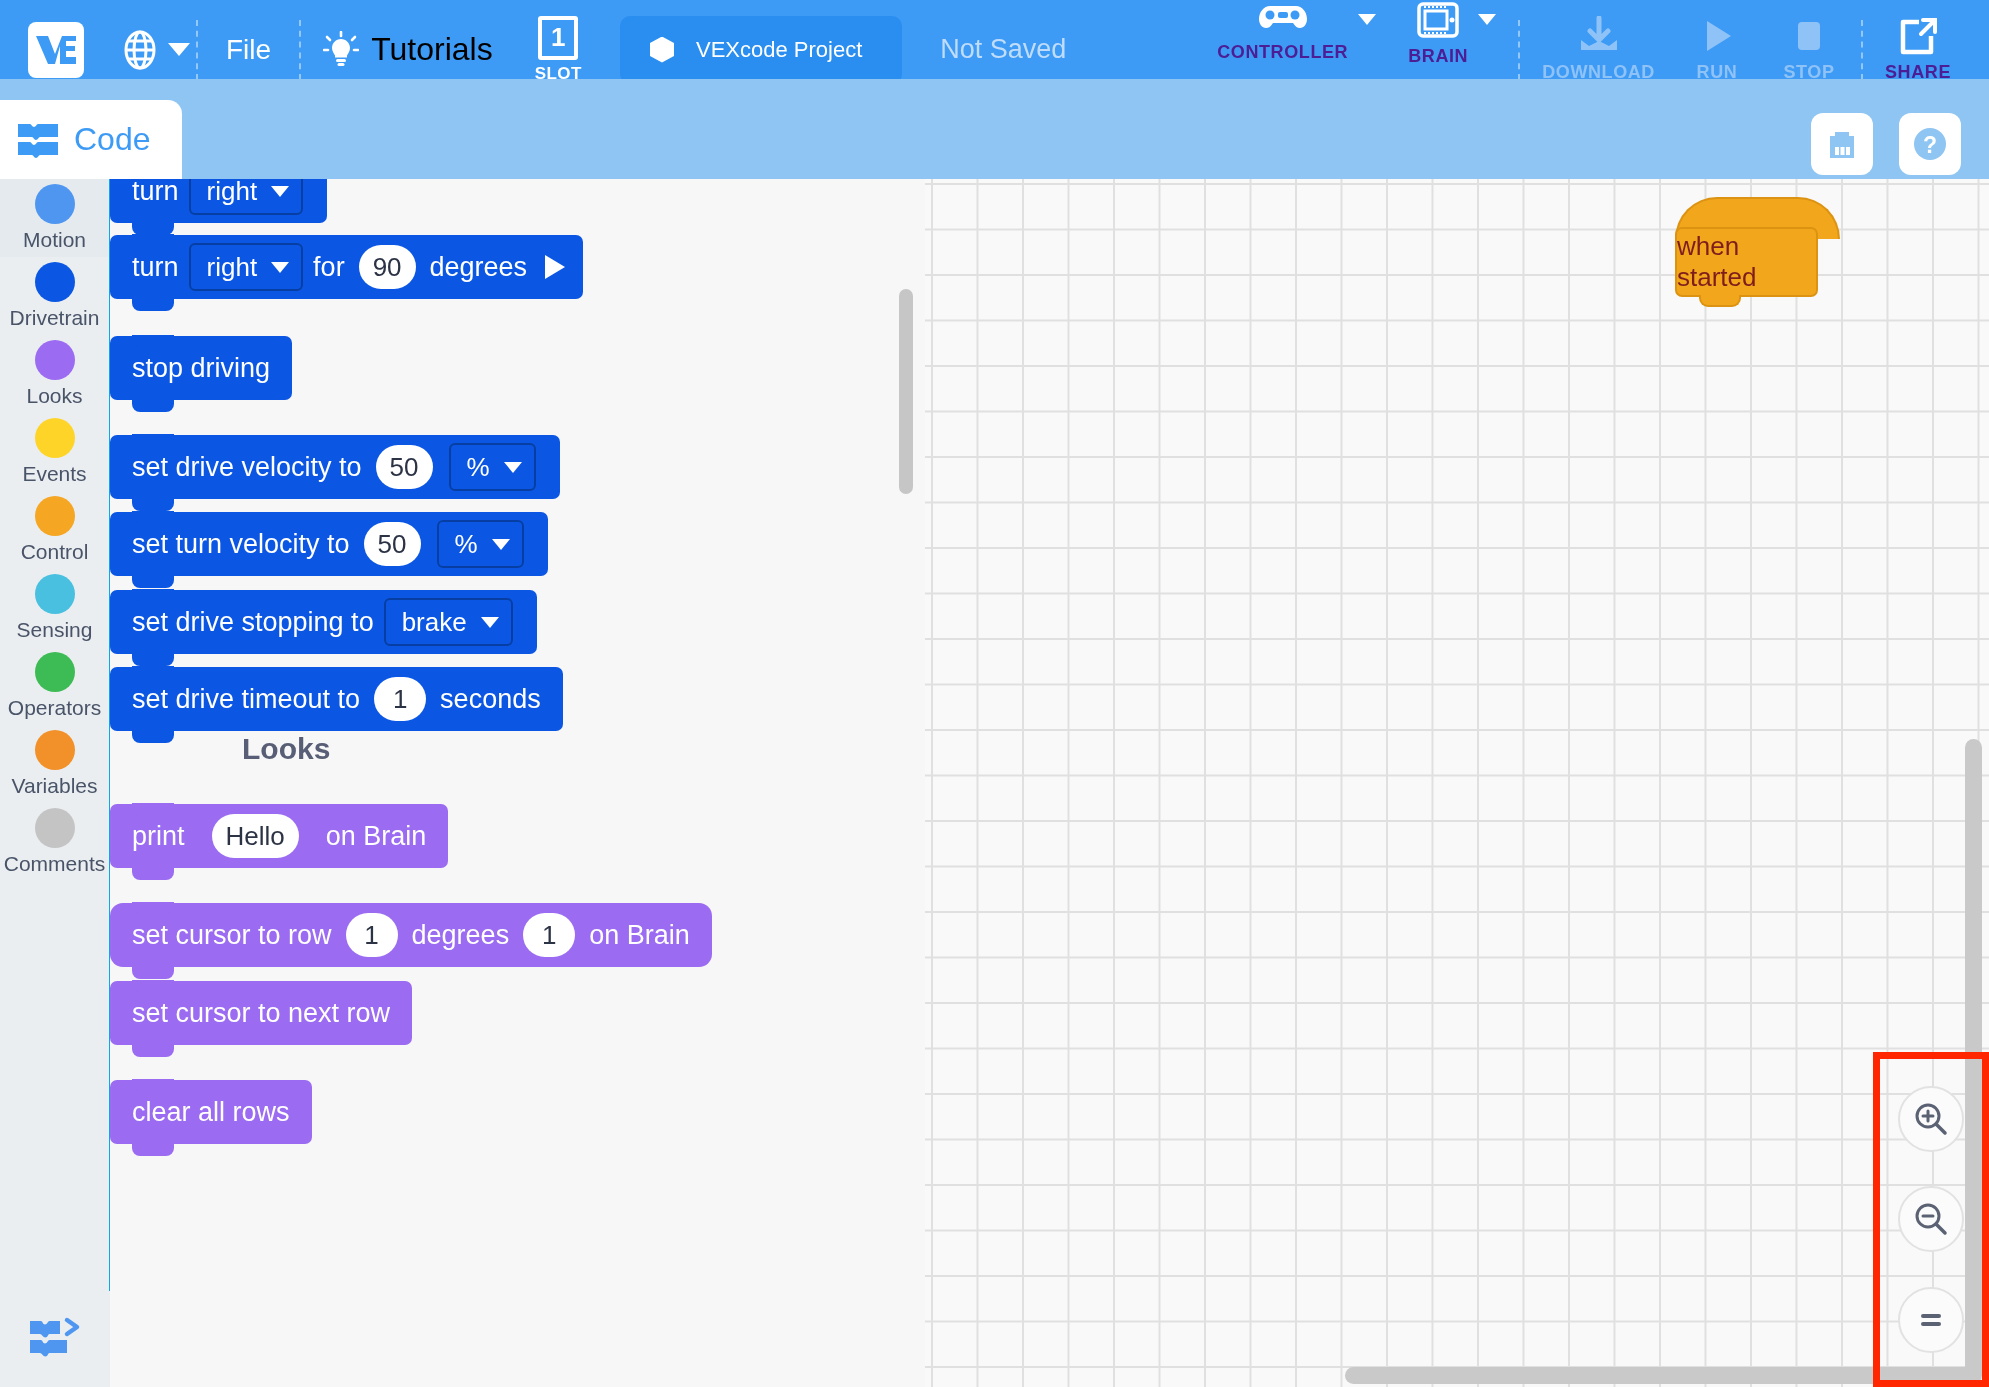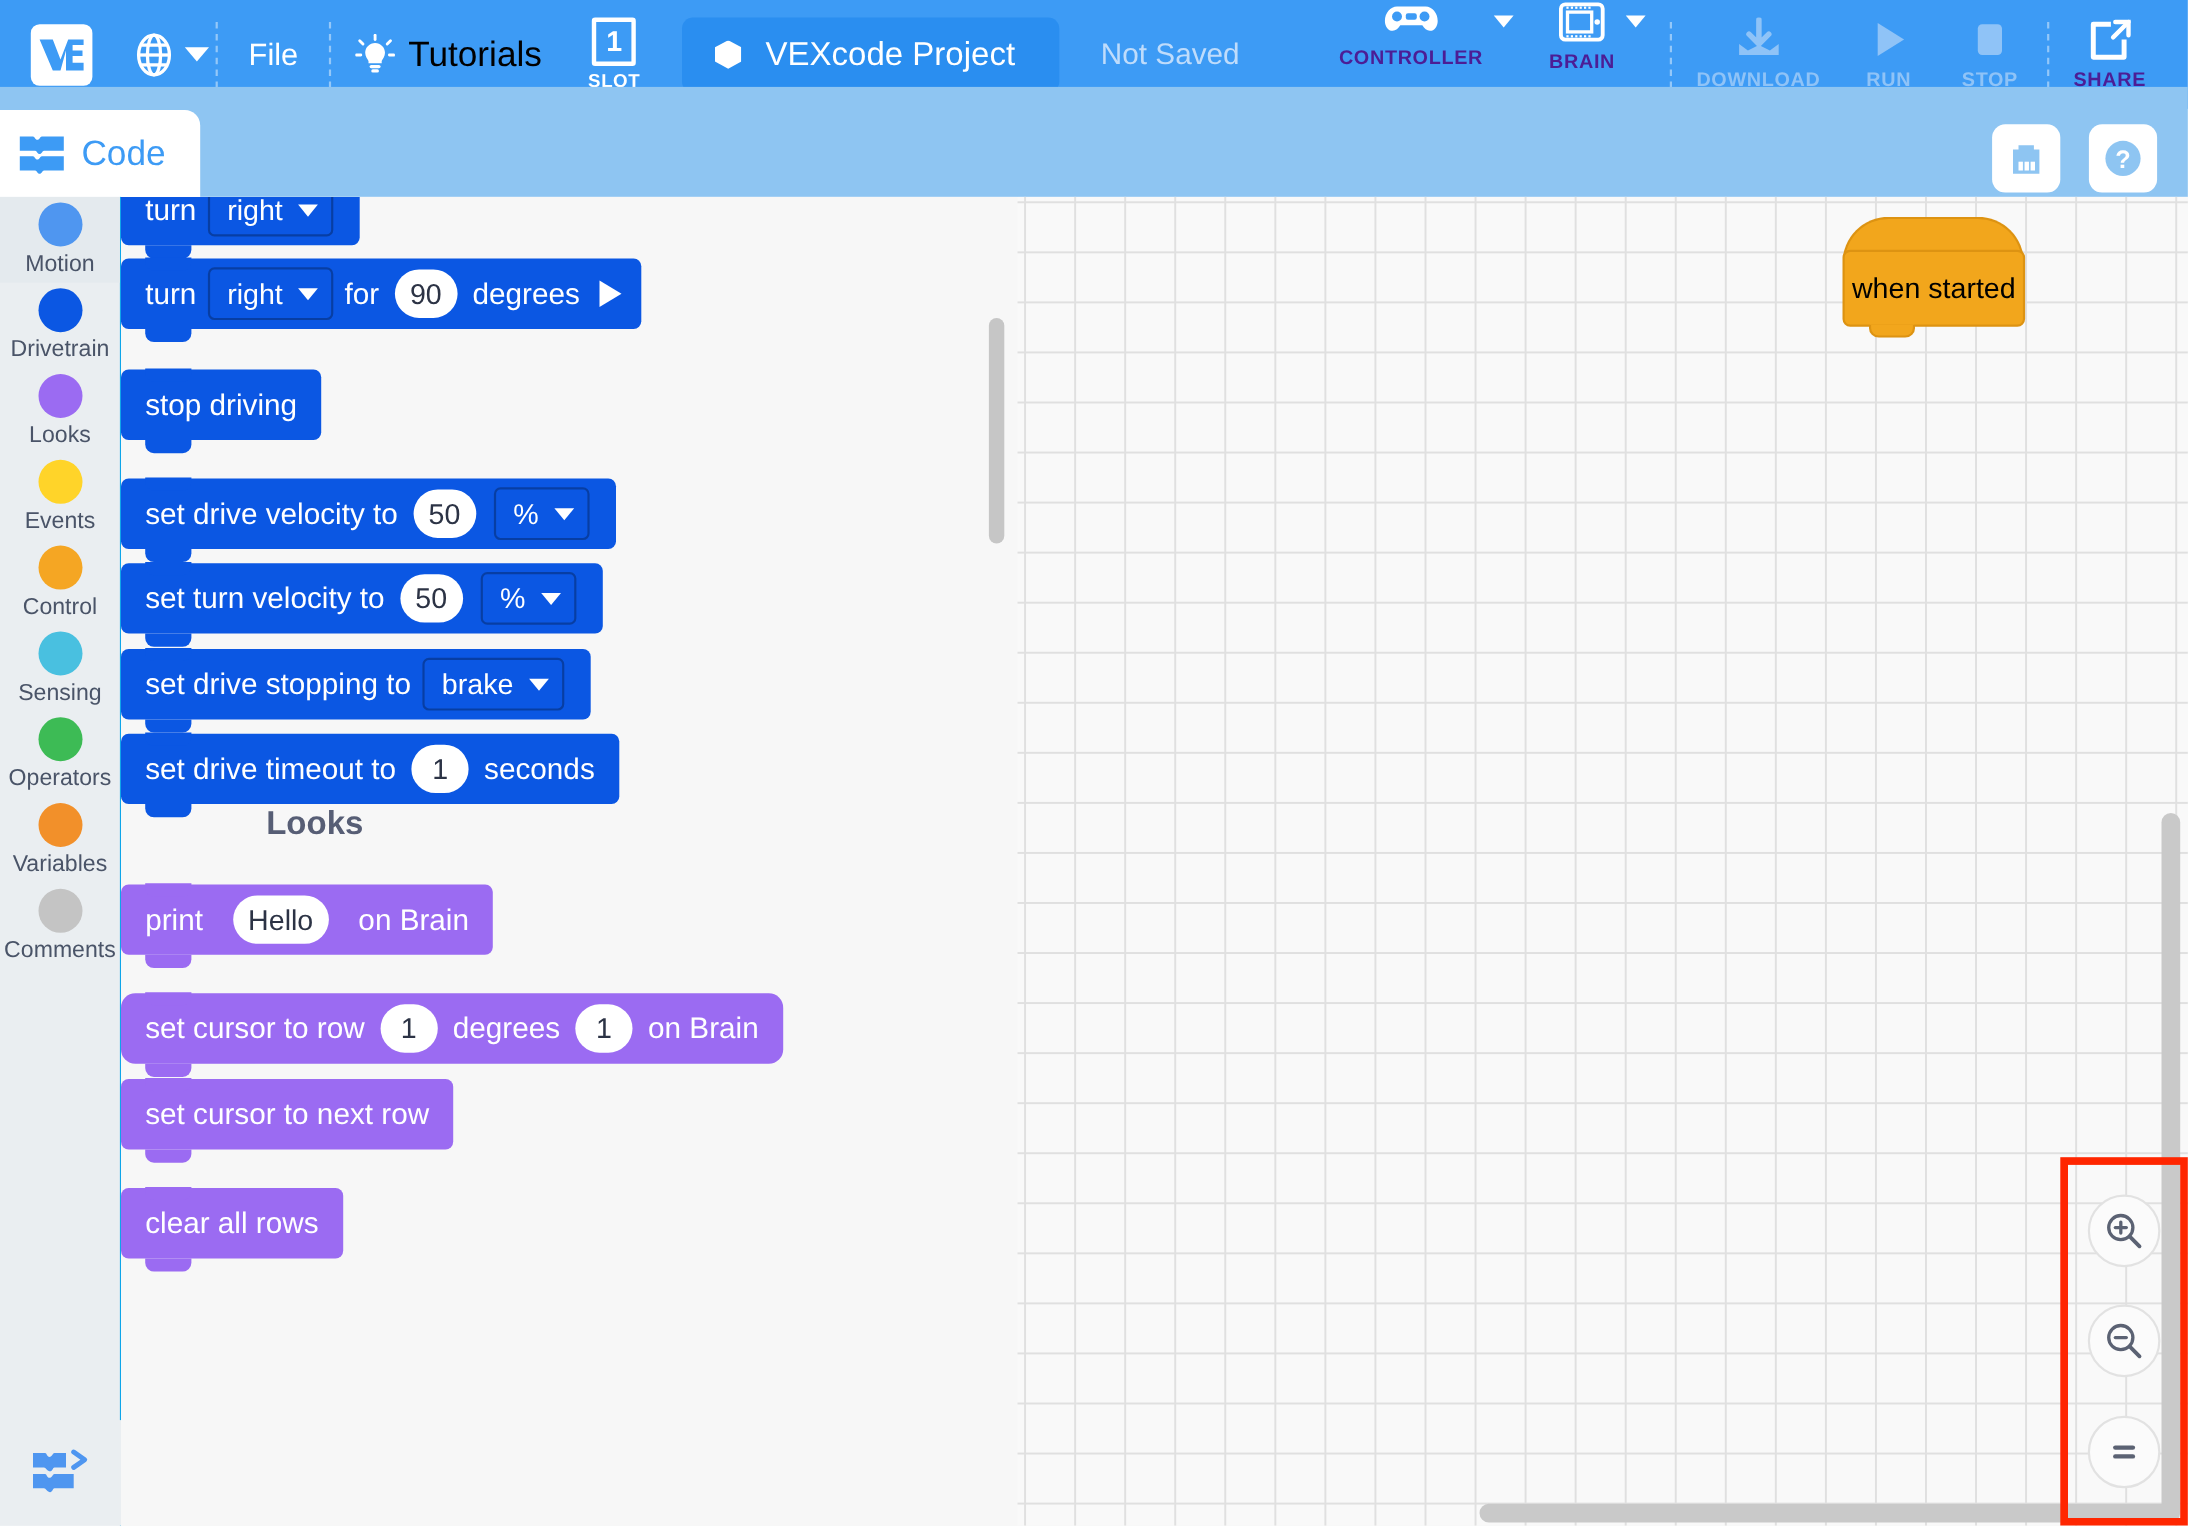--- a/index.html
+++ b/index.html
@@ -67,21 +67,21 @@
   .slot-lbl { color:#fff; font-size: 17px; font-weight: bold; letter-spacing:.5px; margin-top: 4px;}
   .proj-chip {
     background: #2a8ef0; border-radius: 10px; height: 68px;
     display:flex; align-items:center; gap: 22px; padding: 0 40px 0 30px;
     margin-left: 20px; cursor: pointer;
   }
   .hexagon {
     width: 24px; height: 26px; background:#fff;
     clip-path: polygon(50% 0%, 100% 25%, 100% 75%, 50% 100%, 0% 75%, 0% 25%);
   }
-  .proj-name { color:#fff; font-size: 30px; }
+  .proj-name { color:#fff; font-size: 22px; }
   .not-saved { color:#bfdcfb; font-size: 27px; margin-left: 38px; white-space:nowrap;}
   .tb-right { margin-left: auto; display:flex; align-items:center; height:100%; padding-right: 22px;}
   .tb-item {
     display:flex; flex-direction:column; align-items:center; justify-content:center;
     padding: 0 16px; cursor: pointer; min-width: 92px; height: 100%;
   }
   .tb-item .lbl {
     color:#4c1d95; font-size: 18px; font-weight: bold; letter-spacing: .6px; margin-top: 6px;
     white-space:nowrap;
   }
@@ -189,23 +189,23 @@
     position:absolute; left: 925px; top: 179px; width: 1064px; height: 1208px;
     background:#f9f9f9;
     background-image:
       linear-gradient(#e0e0e0 1.5px, transparent 1.5px),
       linear-gradient(90deg, #e0e0e0 1.5px, transparent 1.5px);
     background-size: 45.5px 45.5px, 45.5px 45.5px;
     background-position: 6px 4px, 6px 4px;
     overflow:hidden;
   }
   .hat-blk {
-    position:absolute; left: 27px; top: 24px; width: 166px; height: 70px;
+    position:absolute; left: 27px; top: 24px; width: 143px; height: 70px;
     background:#f2a61c; border: 2px solid #dd9312;
-    border-radius: 7px; color:#000000; font-size: 26px;
+    border-radius: 7px; color:#7f1d1d; font-size: 26px;
     display:flex; align-items:center; justify-content:center; cursor:grab;
   }
   .hat-top {
     position:absolute; left: 27px; top: -17px; width: 165px; height: 42px;
     background:#f2a61c; border: 2px solid #dd9312; border-bottom: none;
     border-radius: 80px 80px 0 0;
   }
   .hat-wrap { position:absolute; left: 750px; top: 24px; width: 170px; height: 80px; }
   .hat-wrap .hat-blk { left: 0; top: 24px; }
   .hat-wrap .hat-top { left: 0; top: -6px; }

